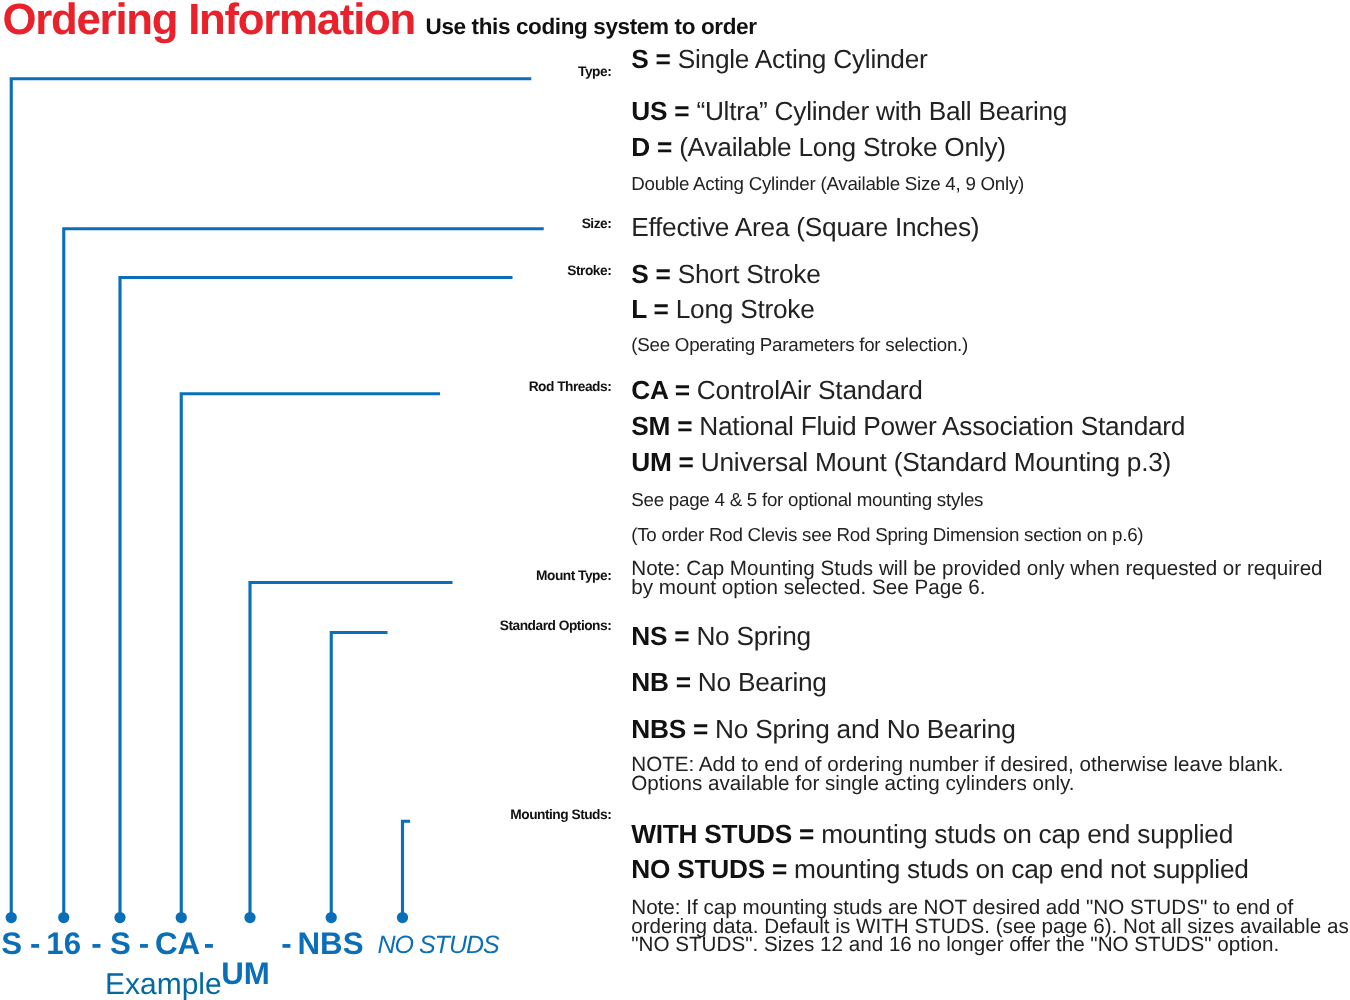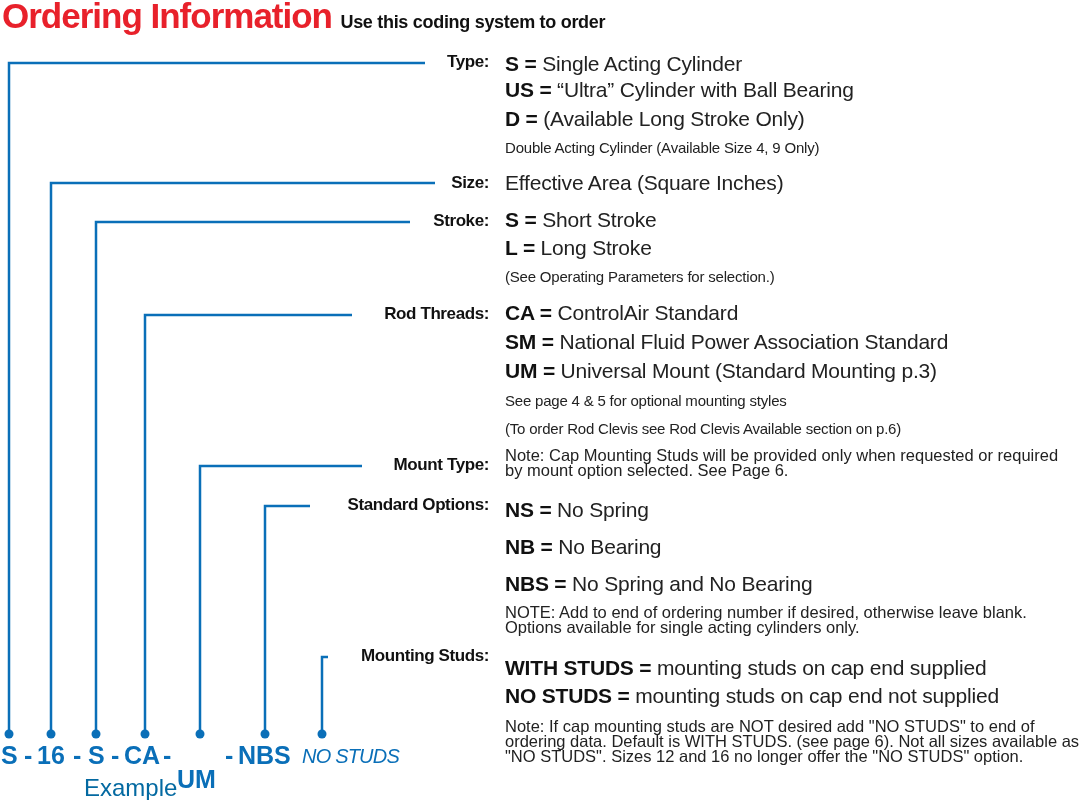--- a/index.html
+++ b/index.html
@@ -3,21 +3,21 @@
 <meta charset="utf-8">
 <style>
   html, body { margin:0; padding:0; background:#ffffff; }
   body { width:1080px; height:800px; position:relative; overflow:hidden;
          font-family:"Liberation Sans", sans-serif; color:#1a1a1a; }
   .title { position:absolute; left:2px; top:-4px; white-space:nowrap; }
   .title-main { color:#e8212b; font-weight:bold; font-size:35px; letter-spacing:-1px;
                 font-family:"Liberation Sans", sans-serif; }
   .title-sub { color:#111; font-weight:bold; font-size:18px; margin-left:4px; letter-spacing:-0.3px;text-align:center; }
   svg.lines { position:absolute; left:0; top:0; }
-  .lbl { position:absolute; font-weight:bold; font-size:17px; color:#111; text-align:right;
+  .lbl { position:absolute; font-weight:bold; font-size:11px; color:#111; text-align:right;
          white-space:nowrap; letter-spacing:-0.4px; }
   .ln { position:absolute; left:505px; white-space:nowrap; font-size:21px; color:#222; letter-spacing:-0.2px; }
   .ln b { font-weight:bold; color:#111; }
   .sm { font-size:15px; color:#222; }
   .note { position:absolute; left:505px; font-size:16.5px; line-height:15px; color:#222; width:575px; }
   .code { position:absolute; top:741px; font-weight:bold; font-size:25px; color:#0a6fb8; white-space:nowrap; }
   .code-sep { position:absolute; top:741px; font-weight:bold; font-size:25px; color:#0a6fb8; }
   .nostuds { position:absolute; left:302px; top:745px; font-style:italic; font-size:20px; color:#0a6fb8; letter-spacing:-0.8px; }
   .example { position:absolute; left:84px; top:774px; font-size:24px; color:#0369a1; }
 </style>
@@ -44,39 +44,39 @@
     <circle cx="51" cy="734" r="4.5"></circle>
     <circle cx="96" cy="734" r="4.5"></circle>
     <circle cx="145" cy="734" r="4.5"></circle>
     <circle cx="200" cy="734" r="4.5"></circle>
     <circle cx="265" cy="734" r="4.5"></circle>
     <circle cx="322" cy="734" r="4.5"></circle>
   </g>
 </svg>
 
 <div class="lbl" style="right:591px; top:52px;">Type:</div>
-<div class="ln" style="top:52px;"><b>S =</b><span> Single Acting Cylinder</span></div>
+<div class="ln" style="top:36px;"><b>S =</b><span> Single Acting Cylinder</span></div>
 <div class="ln" style="top:78px;"><b>US =</b><span> “Ultra” Cylinder with Ball Bearing</span></div>
 <div class="ln" style="top:107px;"><b>D =</b><span> (Available Long Stroke Only)</span></div>
 <div class="ln sm" style="top:139px;text-align:center;">Double Acting Cylinder (Available Size 4, 9 Only)</div>
 
 <div class="lbl" style="right:591px; top:173px;">Size:</div>
 <div class="ln" style="top:171px;">Effective Area (Square Inches)</div>
 
 <div class="lbl" style="right:591px; top:211px;">Stroke:</div>
 <div class="ln" style="top:208px;"><b>S =</b><span> Short Stroke</span></div>
 <div class="ln" style="top:236px;"><b>L =</b><span> Long Stroke</span></div>
 <div class="ln sm" style="top:268px;">(See Operating Parameters for selection.)</div>
 
 <div class="lbl" style="right:591px; top:304px;">Rod Threads:</div>
 <div class="ln" style="top:301px;"><b>CA =</b><span> ControlAir Standard</span></div>
 <div class="ln" style="top:330px;"><b>SM =</b><span> National Fluid Power Association Standard</span></div>
 <div class="ln" style="top:359px;"><b>UM =</b><span> Universal Mount (Standard Mounting p.3)</span></div>
 <div class="ln sm" style="top:392px;">See page 4 &amp; 5 for optional mounting styles</div>
-<div class="ln sm" style="top:420px;">(To order Rod Clevis see Rod Clevis Available section on p.6)</div>
+<div class="ln sm" style="top:420px;">(To order Rod Clevis see Rod Spring Dimension section on p.6)</div>
 
 <div class="lbl" style="right:591px; top:455px;">Mount Type:</div>
 <div class="note" style="top:448px;">Note: Cap Mounting Studs will be provided only when requested or required by mount option selected. See Page 6.</div>
 
 <div class="lbl" style="right:591px; top:495px;">Standard Options:</div>
 <div class="ln" style="top:498px;"><b>NS =</b><span> No Spring</span></div>
 <div class="ln" style="top:535px;"><b>NB =</b><span> No Bearing</span></div>
 <div class="ln" style="top:572px;"><b>NBS =</b><span> No Spring and No Bearing</span></div>
 <div class="note" style="top:605px;">NOTE: Add to end of ordering number if desired, otherwise leave blank. Options available for single acting cylinders only.</div>
 

